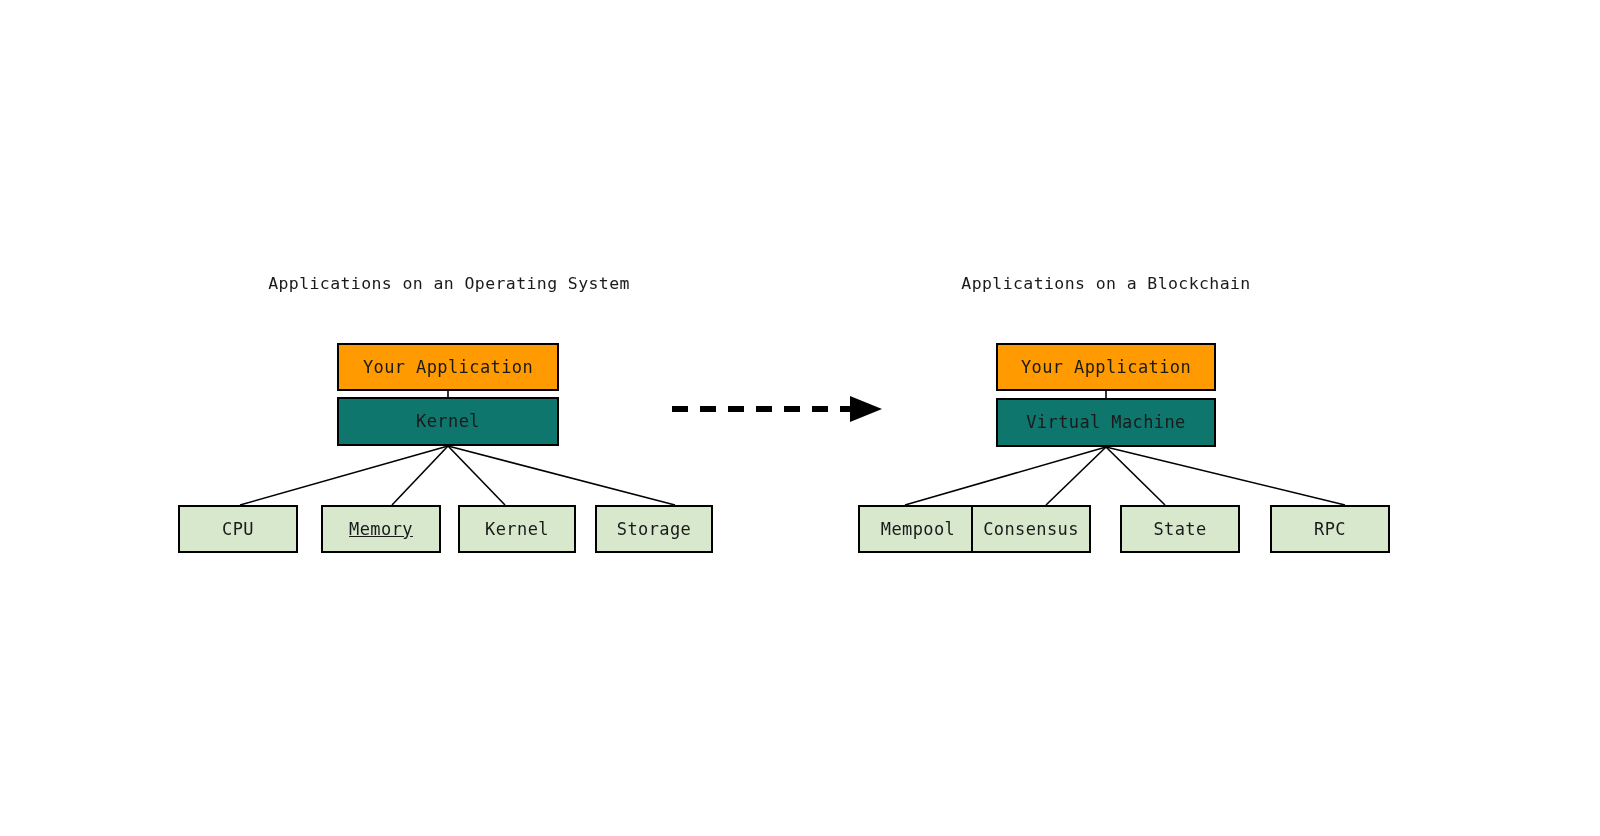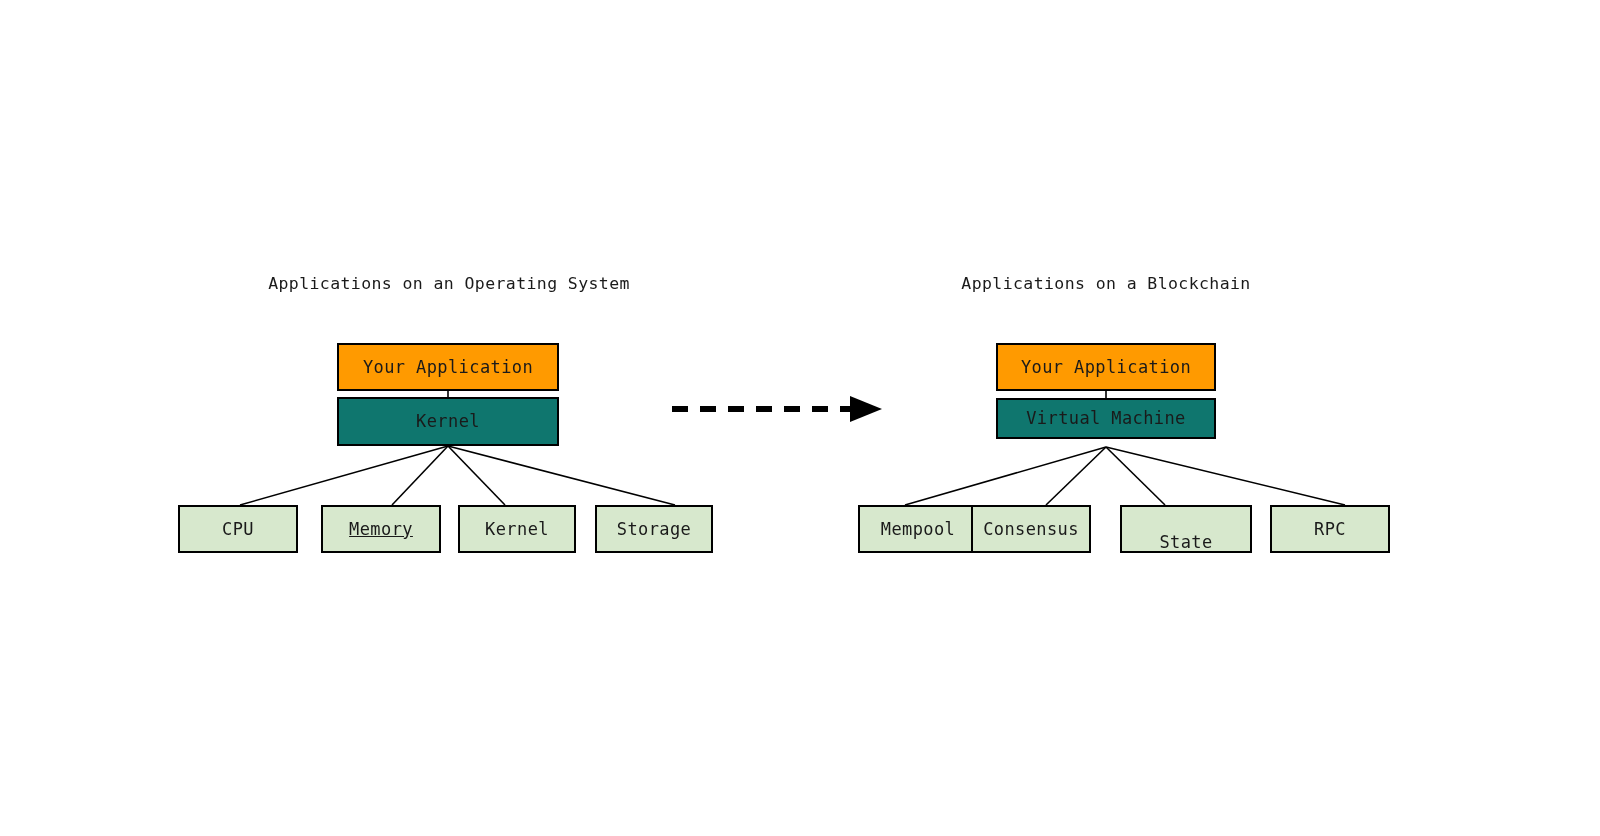--- a/index.html
+++ b/index.html
@@ -103,30 +103,30 @@
       </div>
       <div class="node leaf" style="left: 458px; top: 505px; width: 118px; height: 48px;">
         <span>Kernel</span>
       </div>
       <div class="node leaf" style="left: 595px; top: 505px; width: 118px; height: 48px;">
         <span>Storage</span>
       </div>
       <div class="node app" style="left: 996px; top: 319px; width: 220px; height: 48px;">
         <span>Your Application</span>
       </div>
-      <div class="node layer" style="left: 996px; top: 398px; width: 220px; height: 41px;">
+      <div class="node layer" style="left: 996px; top: 398px; width: 220px; height: 49px;">
         <span>Virtual Machine</span>
       </div>
       <div class="node leaf" style="left: 858px; top: 505px; width: 120px; height: 48px;">
         <span>Mempool</span>
       </div>
       <div class="node leaf" style="left: 971px; top: 505px; width: 120px; height: 48px;">
         <span>Consensus</span>
       </div>
-      <div class="node leaf" style="left: 1120px; top: 505px; width: 132px; height: 48px; align-items: flex-end;">
+      <div class="node leaf" style="left: 1120px; top: 505px; width: 120px; height: 48px;">
         <span>State</span>
       </div>
       <div class="node leaf" style="left: 1270px; top: 505px; width: 120px; height: 48px;">
         <span>RPC</span>
       </div>
     </div>
 
 </div>
 
 </body></html>

